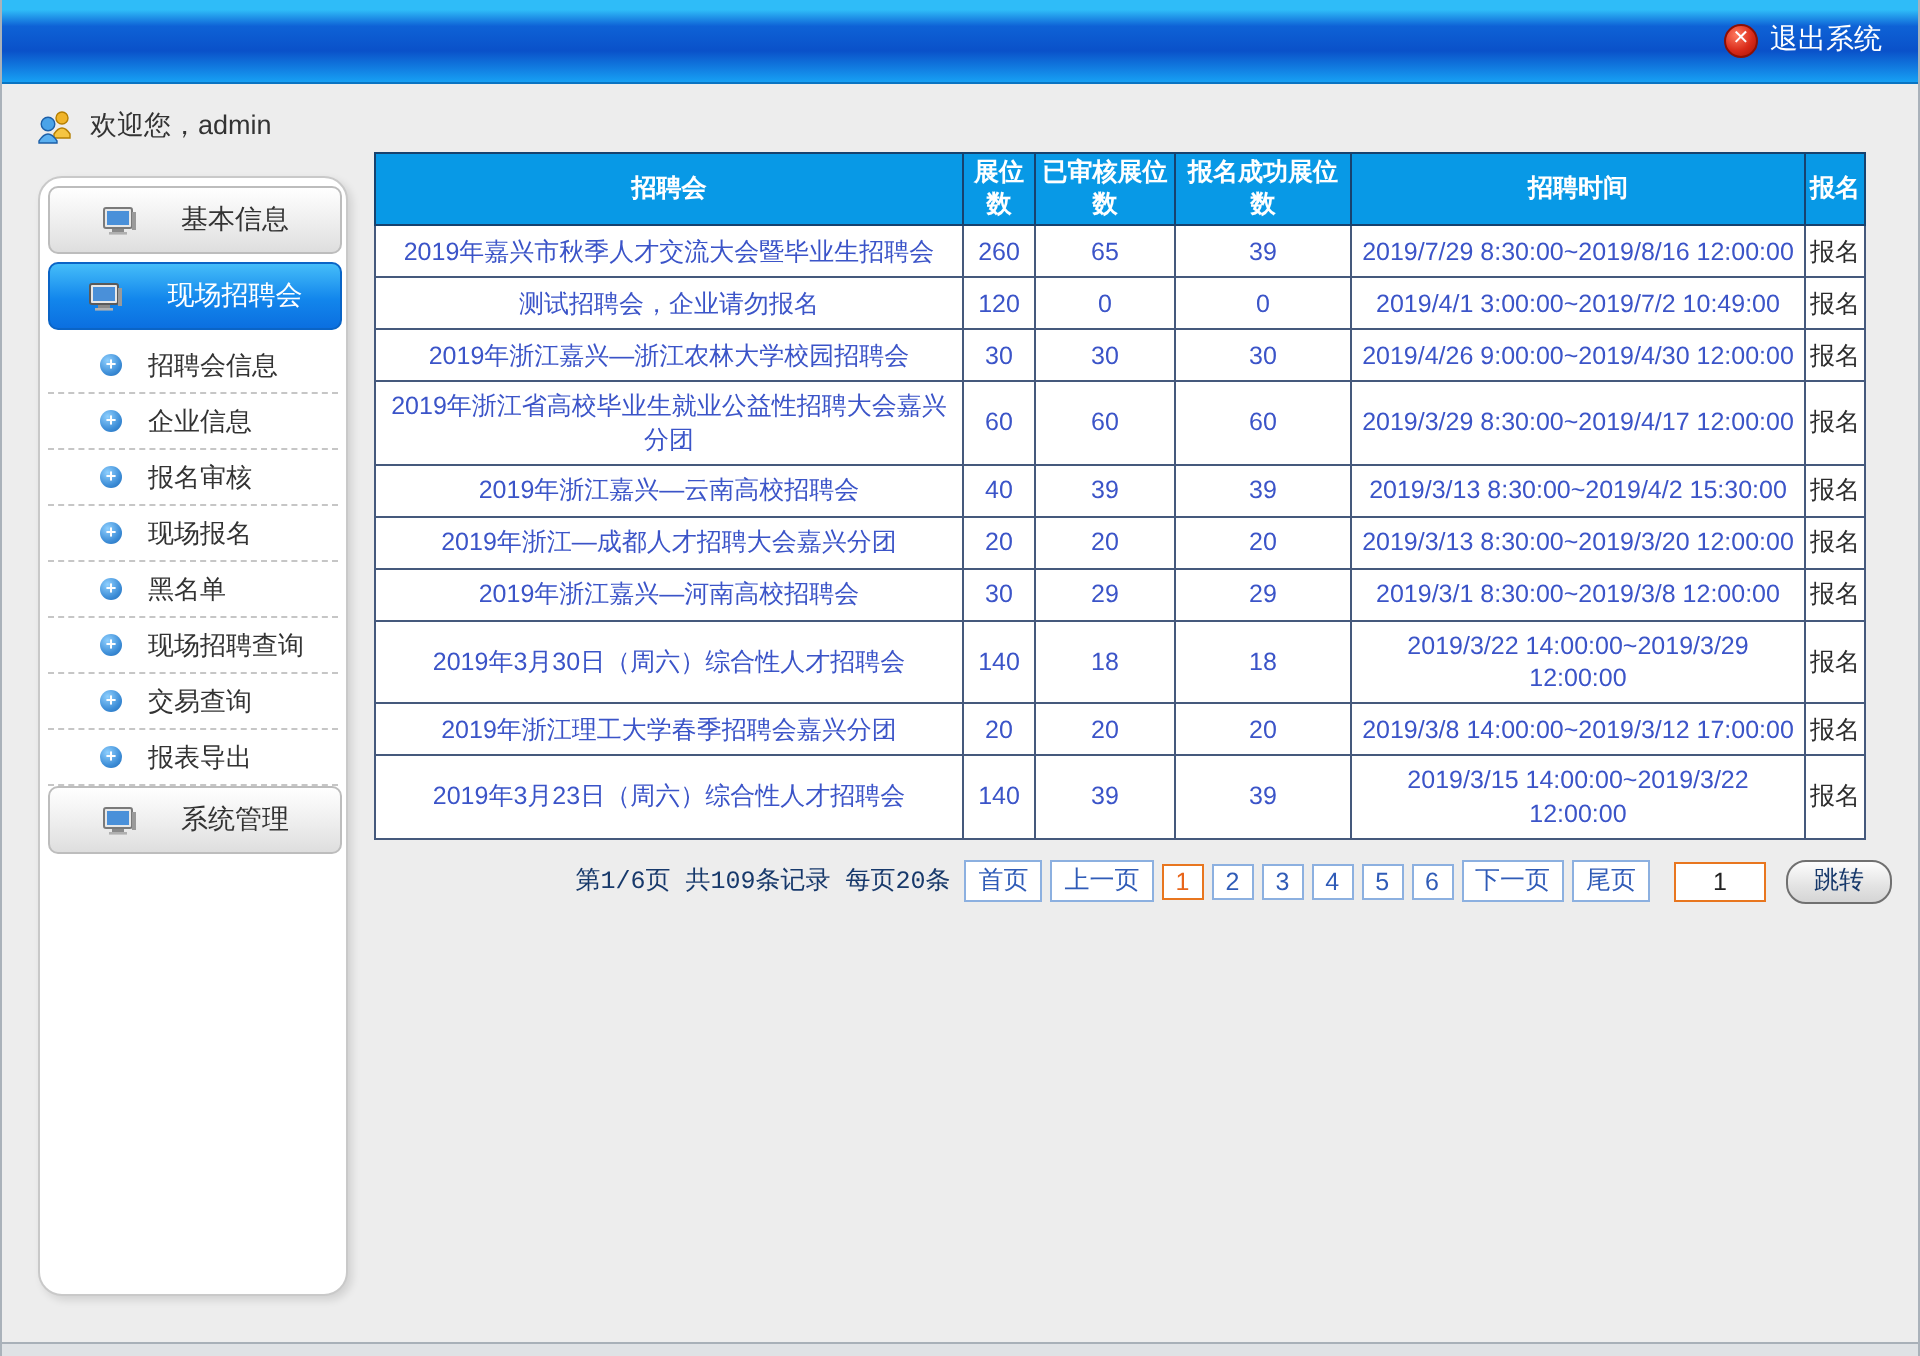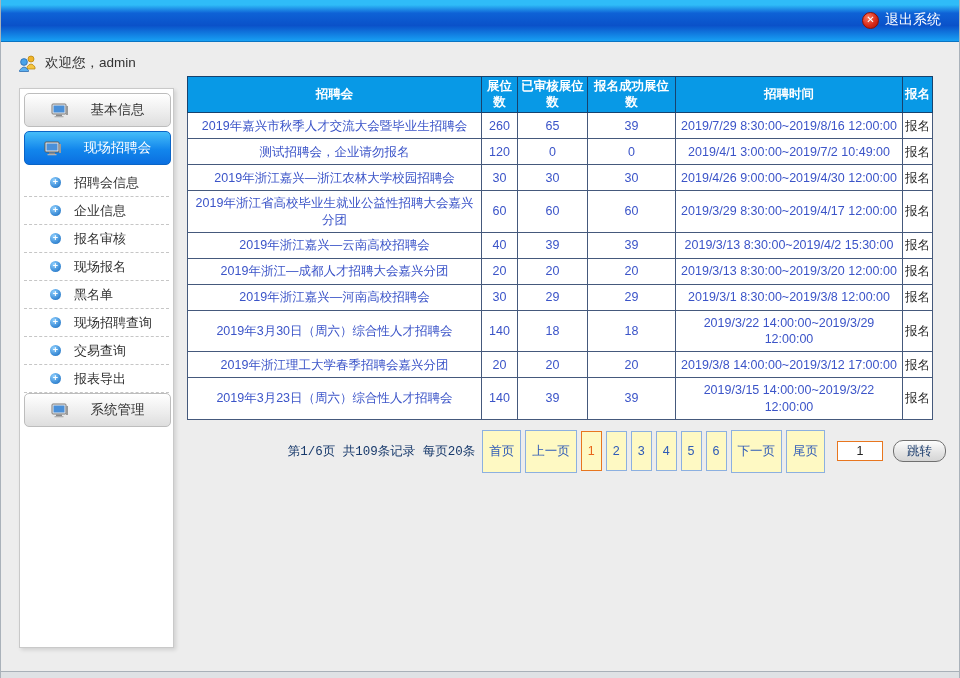--- a/index.html
+++ b/index.html
@@ -34,21 +34,21 @@
 
   
   .welcome {
     position:absolute; left:17px; top:54px; display:flex; align-items:flex-end; gap:7px;
     font-size:13.5px; color:#333;
   }
 
   
   .sidebar {
     position:absolute; left:18px; top:88px; width:155px; height:560px;
-    background:#ffffff; border:1px solid #c9c9c9; border-radius:0;
+    background:#ffffff; border:1px solid #c9c9c9; border-radius:12px;
     box-shadow:2px 2px 4px rgba(0,0,0,0.12);
     padding:4px;
   }
   .side-btn {
     width:147px; height:34px; margin-bottom:4px;
     display:flex; align-items:center; justify-content:center; gap:22px;
     background:linear-gradient(180deg,#ffffff 0%,#ececec 60%,#dedede 100%);
     border:1px solid #bdbdbd; border-radius:5px;
     font-family:inherit; font-size:13.5px; color:#333; cursor:pointer;
   }
@@ -86,22 +86,22 @@
   col.c-succ  { width:88px; }
   col.c-time  { width:227px; }
   col.c-apply { width:30px; }
 
   
   .pagination {
     margin-top:10px; display:flex; justify-content:flex-end; align-items:center;
     gap:4px; font-size:12.5px; color:#17396b; width:759px;
   }
   .pg-link {
-    display:inline-block; border:1px solid #8cb0e0; background:#fef9c3; color:#2f5bb7;
-    padding:12px 6px; min-width:14px; text-align:center; cursor:pointer; text-decoration:none;
+    display:inline-block; border:1px solid #8cb0e0; background:#ffffff; color:#2f5bb7;
+    padding:1px 6px; min-width:14px; text-align:center; cursor:pointer; text-decoration:none;
   }
   .pg-link.current { border:1px solid #e8761f; color:#e8651a; }
   .jump-input {
     width:46px; height:20px; border:1px solid #e8761f; text-align:center;
     font-size:12.5px; font-family:inherit; margin-left:8px; color:#222;
   }
   .jump-btn {
     margin-left:6px; height:22px; padding:0 13px;
     background:linear-gradient(180deg,#fdfdfd 0%,#e3e3e3 60%,#d5d5d5 100%);
     border:1px solid #707070; border-radius:10px;

